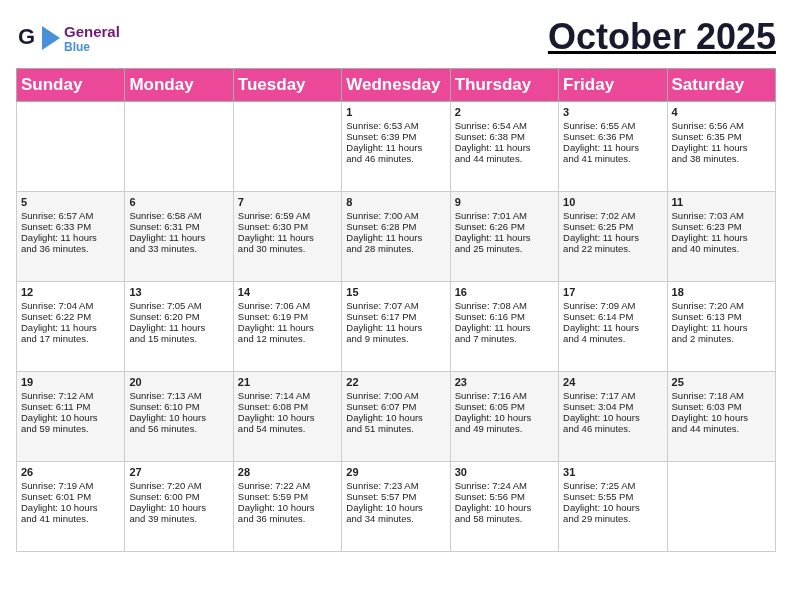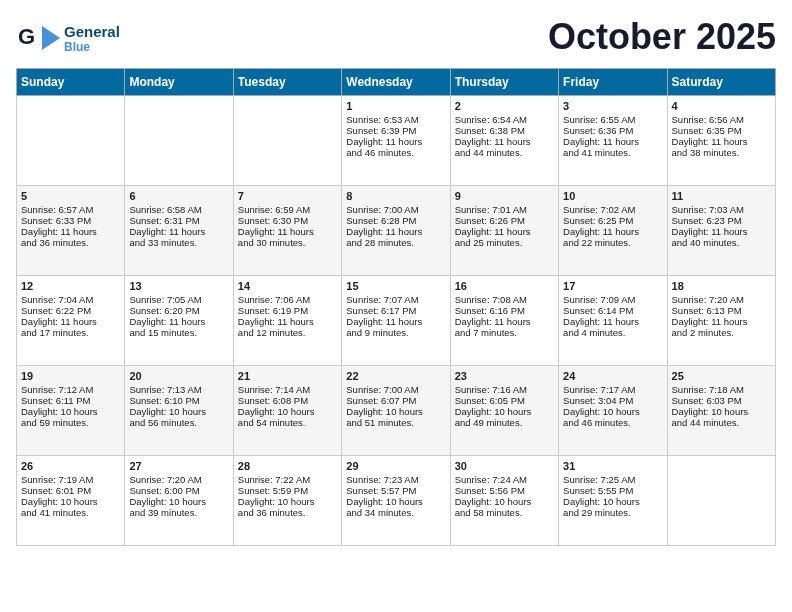--- a/index.html
+++ b/index.html
@@ -11,39 +11,40 @@
       padding: 16px;
     }
     .header {
       display: flex;
       justify-content: space-between;
       align-items: flex-start;
       margin-bottom: 8px;
     }
     .title-block {
       text-align: left;
+      text-decoration: underline;
     }
     .month-title {
       font-size: 36px;
       font-weight: bold;
       color: #1a1a2e;
     }
     .subtitle {
       font-size: 14px;
       color: #333;
     }
     table {
       width: 100%;
       border-collapse: collapse;
       table-layout: fixed;
     }
     thead tr th {
-      background-color: #0369a1;
+      background-color: #ec4899;
       color: #fff;
-      font-size: 12px;
+      font-size: 17px;
       font-weight: bold;
       padding: 6px 4px;
       text-align: left;
       border: 1px solid #aaa;
     }
     tbody tr td {
       border: 1px solid #ccc;
       vertical-align: top;
       padding: 4px 4px;
       font-size: 9.5px;
@@ -71,21 +72,21 @@
 </head>
 <body>
 
 <div class="header">
   <div class="logo-wrapper">
     <svg width="44" height="44" viewBox="0 0 44 44">
       <text x="2" y="28" font-size="22" font-weight="bold" fill="#1a1a2e" font-family="Arial">G</text>
       <polygon points="26,10 44,22 26,34" fill="#4a90d9"></polygon>
     </svg>
     <div>
-      <div style="font-size:15px;font-weight:bold;color:#0c4a6e;text-align:center;">General</div>
+      <div style="font-size:15px;font-weight:bold;color:#701a75;text-align:center;">General</div>
       <div style="font-size:12px;font-weight:bold;color:#4a90d9;">Blue</div>
     </div>
   </div>
   <div class="title-block">
     <div class="month-title">October 2025</div>
   </div>
 </div>
 
 <table>
   <thead>

